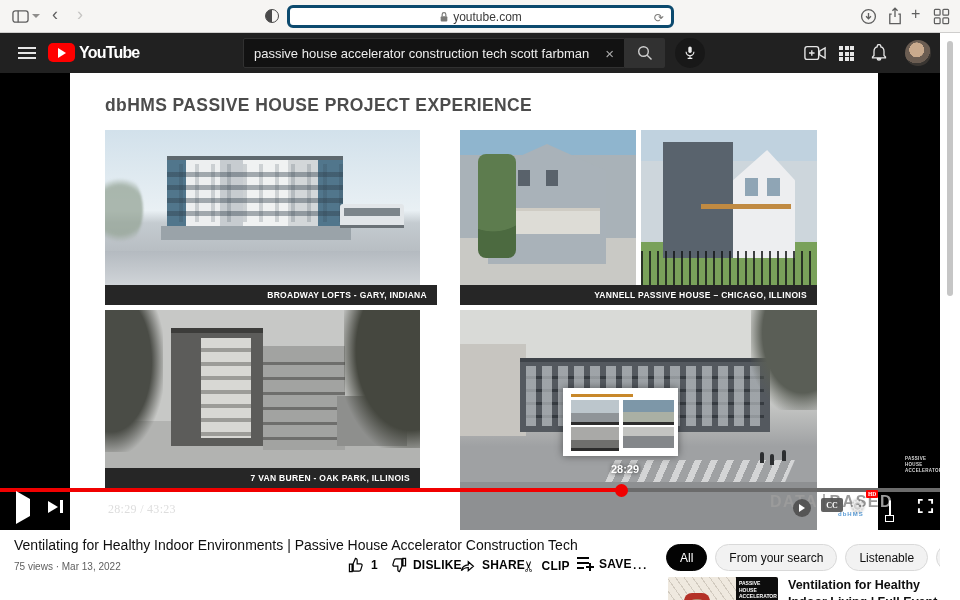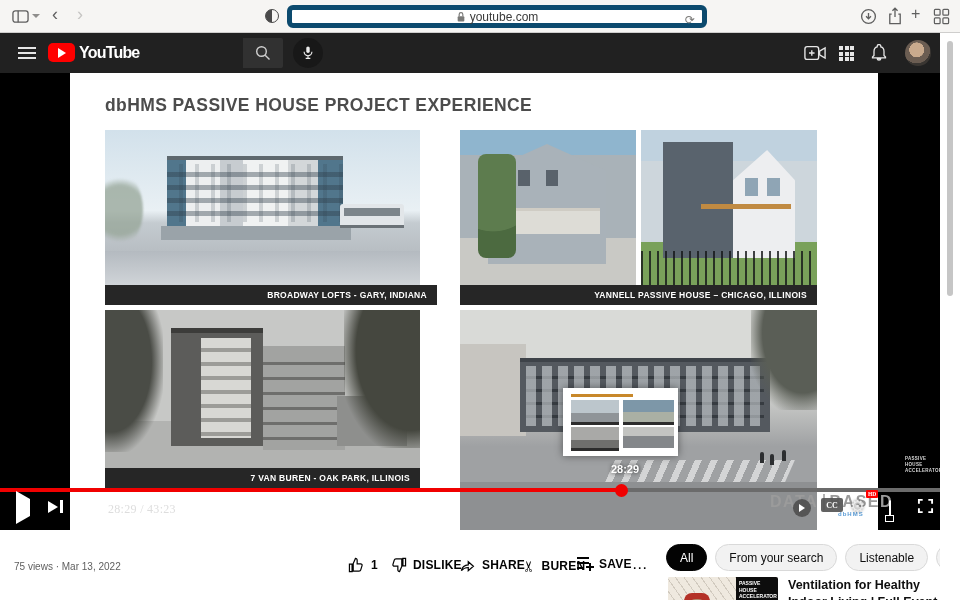--- a/index.html
+++ b/index.html
@@ -6,21 +6,21 @@
   body { background:#e0e0e0; font-family:"Liberation Sans","DejaVu Sans",sans-serif; }
   .screen { position:relative; width:960px; height:600px; overflow:hidden; background:#fff; }
 
   
   .safari-bar { position:absolute; left:0; top:0; width:960px; height:33px; background:#f6f5f3; border-bottom:1px solid #cfcecd; }
   .tb-ic { position:absolute; color:#5f5f5f; }
   .tb-glyph { font-size:18px; line-height:18px; color:#5f5f5f; }
   .fwd { color:#c6c5c3 !important; }
   .chev-dn { position:absolute; left:32px; top:14px; width:0; height:0; border-left:4px solid transparent; border-right:4px solid transparent; border-top:4px solid #8f8e8c; }
   .shield { position:absolute; left:265px; top:9px; width:14px; height:14px; border-radius:50%; border:1.5px solid #4a4a4a; background:linear-gradient(90deg,#4a4a4a 0 50%,transparent 50%); }
-  .url-bar { position:absolute; left:287px; top:5px; width:420px; height:23px; background:#fff; border:5px solid #0c4a6e; border-radius:6px; display:flex; align-items:center; justify-content:center; gap:4px; }
+  .url-bar { position:absolute; left:287px; top:5px; width:387px; height:23px; background:#fff; border:3px solid #0c4a6e; border-radius:6px; display:flex; align-items:center; justify-content:center; gap:4px; }
   .url-text { font-size:12px; color:#3a3a3a; }
   .url-reload { position:absolute; right:7px; top:3px; font-size:12px; color:#7c7b79; }
 
   
   .yt-header { position:absolute; left:0; top:33px; width:940px; height:40px; background:#212121; }
   .hamburger { position:absolute; left:18px; top:14px; width:18px; height:12px; display:flex; flex-direction:column; justify-content:space-between; }
   .hamburger span { display:block; height:1.6px; background:#e6e6e6; }
   .yt-logo { position:absolute; left:48px; top:10px; display:flex; align-items:center; gap:4px; }
   .yt-logo-box { width:27px; height:19px; background:#ff0000; border-radius:5px; display:flex; align-items:center; justify-content:center; }
   .yt-logo-tri { width:0; height:0; border-left:8px solid #fff; border-top:5px solid transparent; border-bottom:5px solid transparent; }
@@ -223,20 +223,24 @@
         <span></span>
         <span></span>
       </div>
     <div class="yt-logo">
       <span class="yt-logo-box">
           <span class="yt-logo-tri"></span>
         </span>
       <span class="yt-logo-text">YouTube</span>
     </div>
     <div class="search-wrap">
+      <div class="search-box">
+        <span class="search-text">passive house accelerator construction tech scott farbman</span>
+        <span class="search-clear">×</span>
+      </div>
       <div class="search-btn">
         <svg width="18" height="18" viewBox="0 0 18 18">
             <circle cx="7.5" cy="7.5" r="4.8" fill="none" stroke="#cfcfcf" stroke-width="1.4"></circle>
             <line x1="11.2" y1="11.2" x2="15.5" y2="15.5" stroke="#cfcfcf" stroke-width="1.4"></line>
           </svg>
       </div>
       <div class="mic-btn">
         <svg width="14" height="16" viewBox="0 0 18 20">
             <rect x="6.8" y="1.5" width="4.4" height="8.5" rx="2.2" fill="#ececec"></rect>
             <path d="M4 8.5a5 5 0 0 0 10 0 M9 13.5V17 M6 17h6" fill="none" stroke="#ececec" stroke-width="1.5"></path>
@@ -380,20 +384,21 @@
       <span class="ctl" style="left:889px;top:9px;"><span class="minipl-outer"><span class="minipl-inner"></span></span></span>
       <span class="ctl" style="left:917px;top:6px;">
         <svg width="17" height="16" viewBox="0 0 18 17">
             <path d="M2 6V2h4 M12 2h4v4 M16 11v4h-4 M6 15H2v-4" fill="none" stroke="#fff" stroke-width="2"></path>
           </svg>
       </span>
     </div>
   </div>
 
   <div class="below">
+    <div class="v-title">Ventilating for Healthy Indoor Environments | Passive House Accelerator Construction Tech</div>
     <div class="v-meta">75 views · Mar 13, 2022</div>
 
     <span class="act" style="left:348px;">
       <svg width="17" height="16" viewBox="0 0 18 17">
           <path d="M1.5 7.5h2.8v8H1.5z M5.5 15h6.2c.9 0 1.6-.5 1.8-1.3l1.4-4.5c.3-1-.4-2-1.5-2H9.7V3.4c0-1-.8-1.9-1.8-1.9L5.5 7z" fill="none" stroke="#030303" stroke-width="1.3"></path>
         </svg>
       <span class="act-label">1</span>
     </span>
     <span class="act" style="left:390px;">
       <svg width="17" height="16" viewBox="0 0 18 17" style="transform:rotate(180deg)">
@@ -402,21 +407,21 @@
       <span class="act-label">DISLIKE</span>
     </span>
     <span class="act" style="left:459px;">
       <svg width="17" height="15" viewBox="0 0 18 16">
           <path d="M2.5 14.5c.8-3.8 3.2-5.9 7.3-6.1V5l5.5 4.8-5.5 4.8v-3.4c-3.2.1-5.5 1-7.3 3.3z" fill="none" stroke="#030303" stroke-width="1.3"></path>
         </svg>
       <span class="act-label">SHARE</span>
     </span>
     <span class="act" style="left:523px;">
       <span class="scissors">✂</span>
-      <span class="act-label">BUREN</span>
+      <span class="act-label">CLIP</span>
     </span>
     <span class="act" style="left:577px;">
       <span class="save-ic">
         <i style="top:0;width:12px;"></i>
           <i style="top:5px;width:12px;"></i>
           <i style="top:10px;width:7px;"></i>
         <span class="save-plus-v"></span>
           <span class="save-plus-h"></span>
       </span>
       <span class="act-label">SAVE</span>

